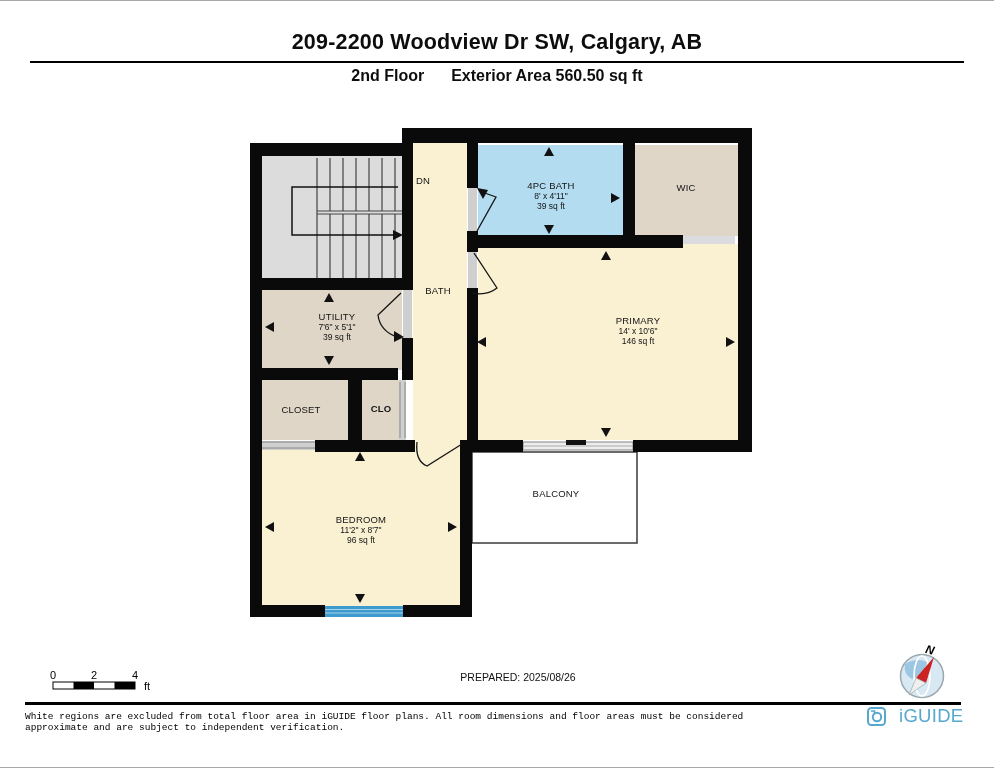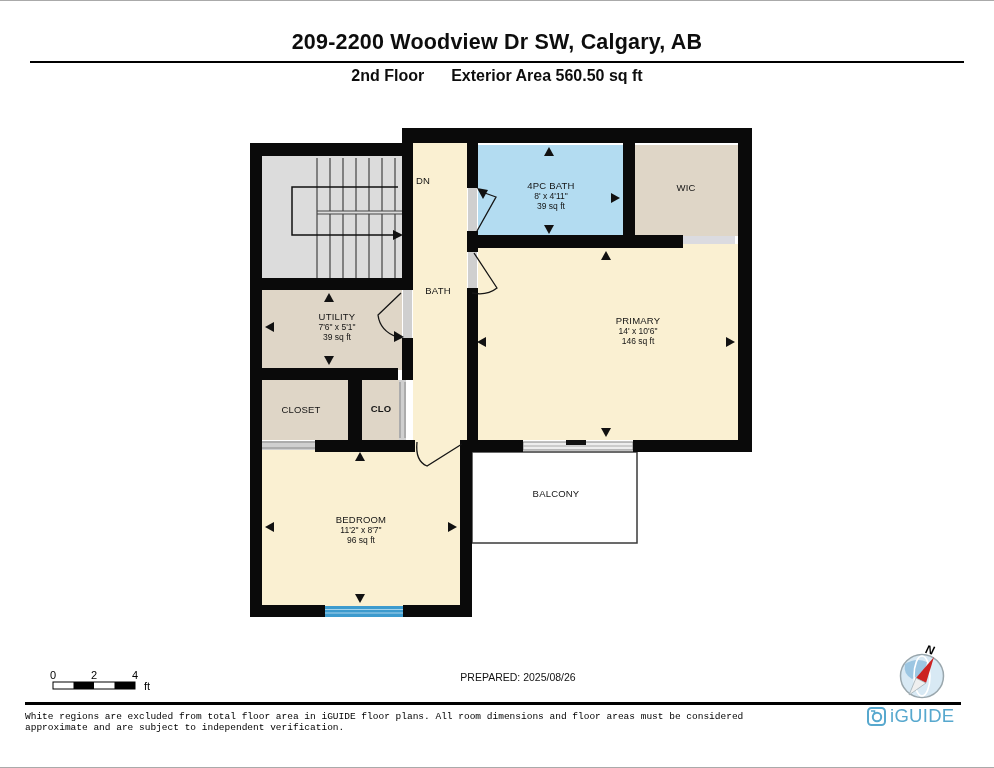--- a/index.html
+++ b/index.html
@@ -14,21 +14,21 @@
             font-size:16px;font-weight:bold;color:#0d0d0d;}
   svg#plan{position:absolute;left:0;top:0;}
   .lbl{position:absolute;transform:translate(-50%,-50%);text-align:center;white-space:nowrap;
        font-size:8.5px;line-height:10px;color:#141414;}
   .lbl .nm{font-size:9.5px;letter-spacing:.2px;display:block;}
   .lbl .dm{display:block;}
   .num{position:absolute;transform:translate(-50%,-50%);font-size:11px;color:#000;}
   .prepared{position:absolute;top:671px;left:0;right:0;text-align:center;font-size:10.5px;color:#111;margin-left:42px;}
   .frule{position:absolute;left:25px;right:33px;top:702px;height:2.5px;background:#000;}
   .disclaimer{position:absolute;left:25px;top:711px;width:780px;font-size:9.5px;color:#000;font-family:Liberation Mono, monospace;}
-  .logo{position:absolute;left:866px;top:705px;display:flex;align-items:flex-start;gap:3px;}
+  .logo{position:absolute;left:866px;top:705px;display:flex;align-items:flex-start;gap:12px;}
   .logo .txt{font-size:18.5px;font-weight:500;letter-spacing:.3px;}
 </style>
 </head>
 <body>
 
 <div id="page">
   <div class="edge top"></div>
   <div class="edge bot"></div>
 
   <div class="title">209-2200 Woodview Dr SW, Calgary, AB</div>

